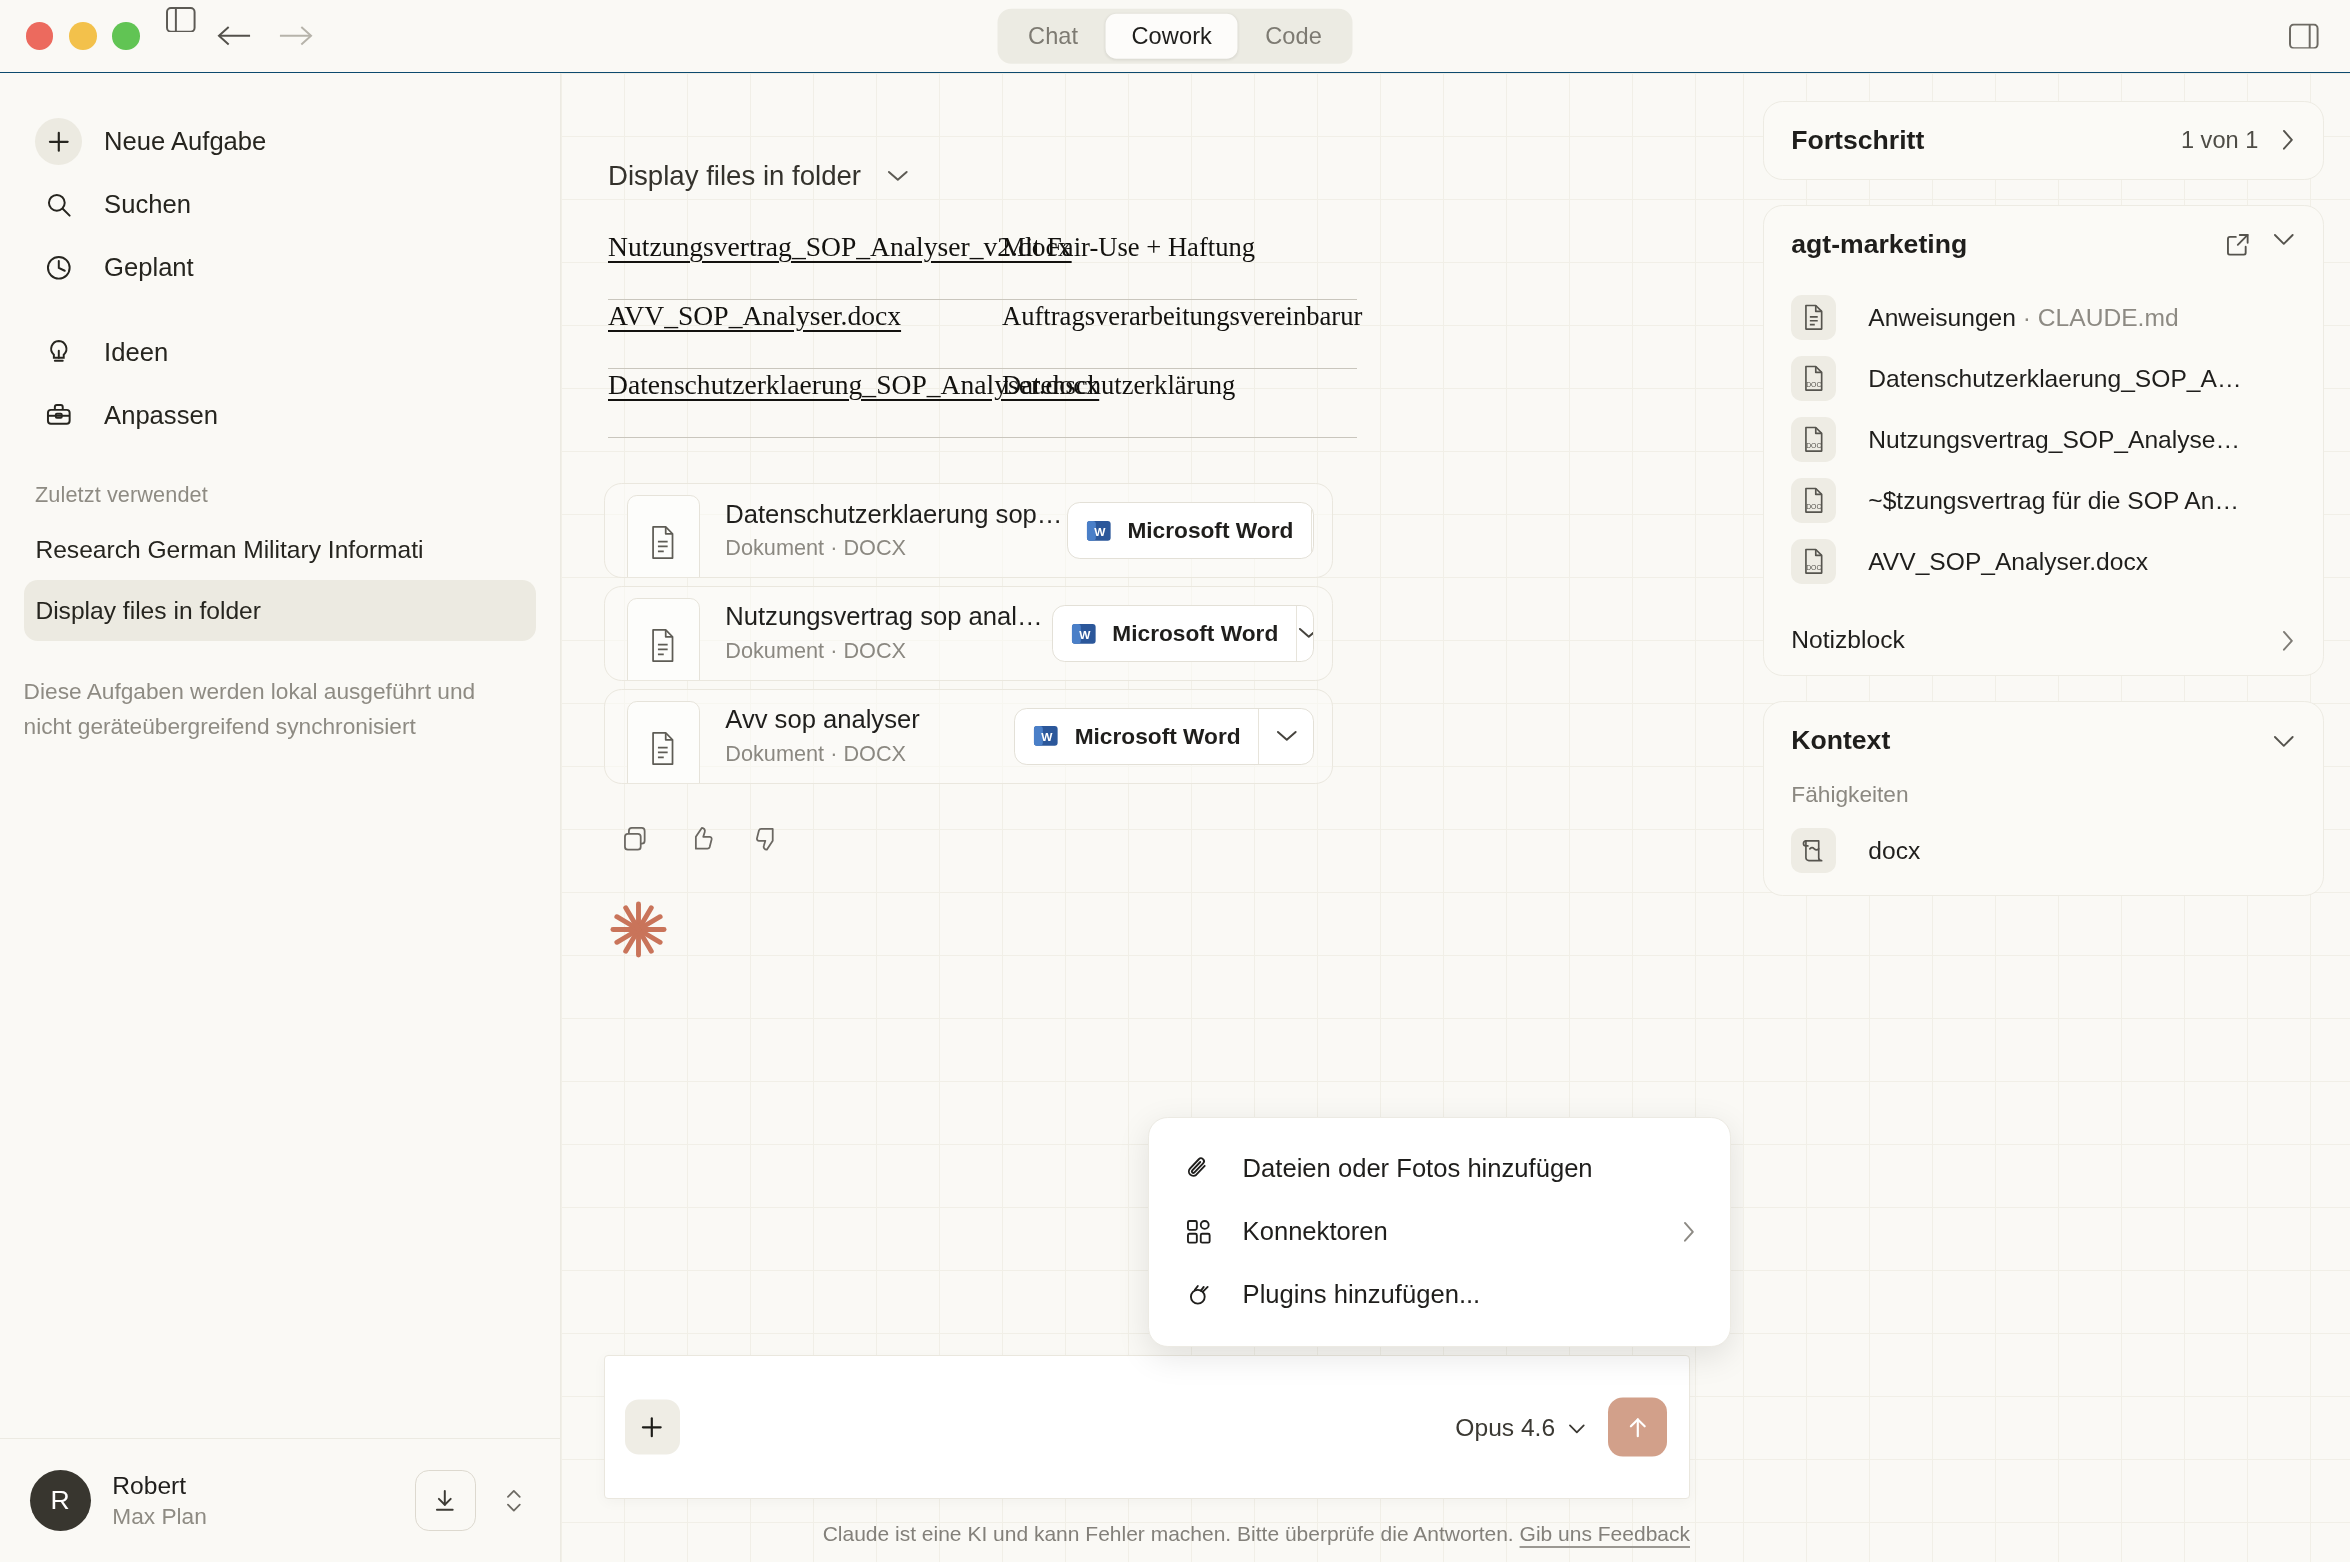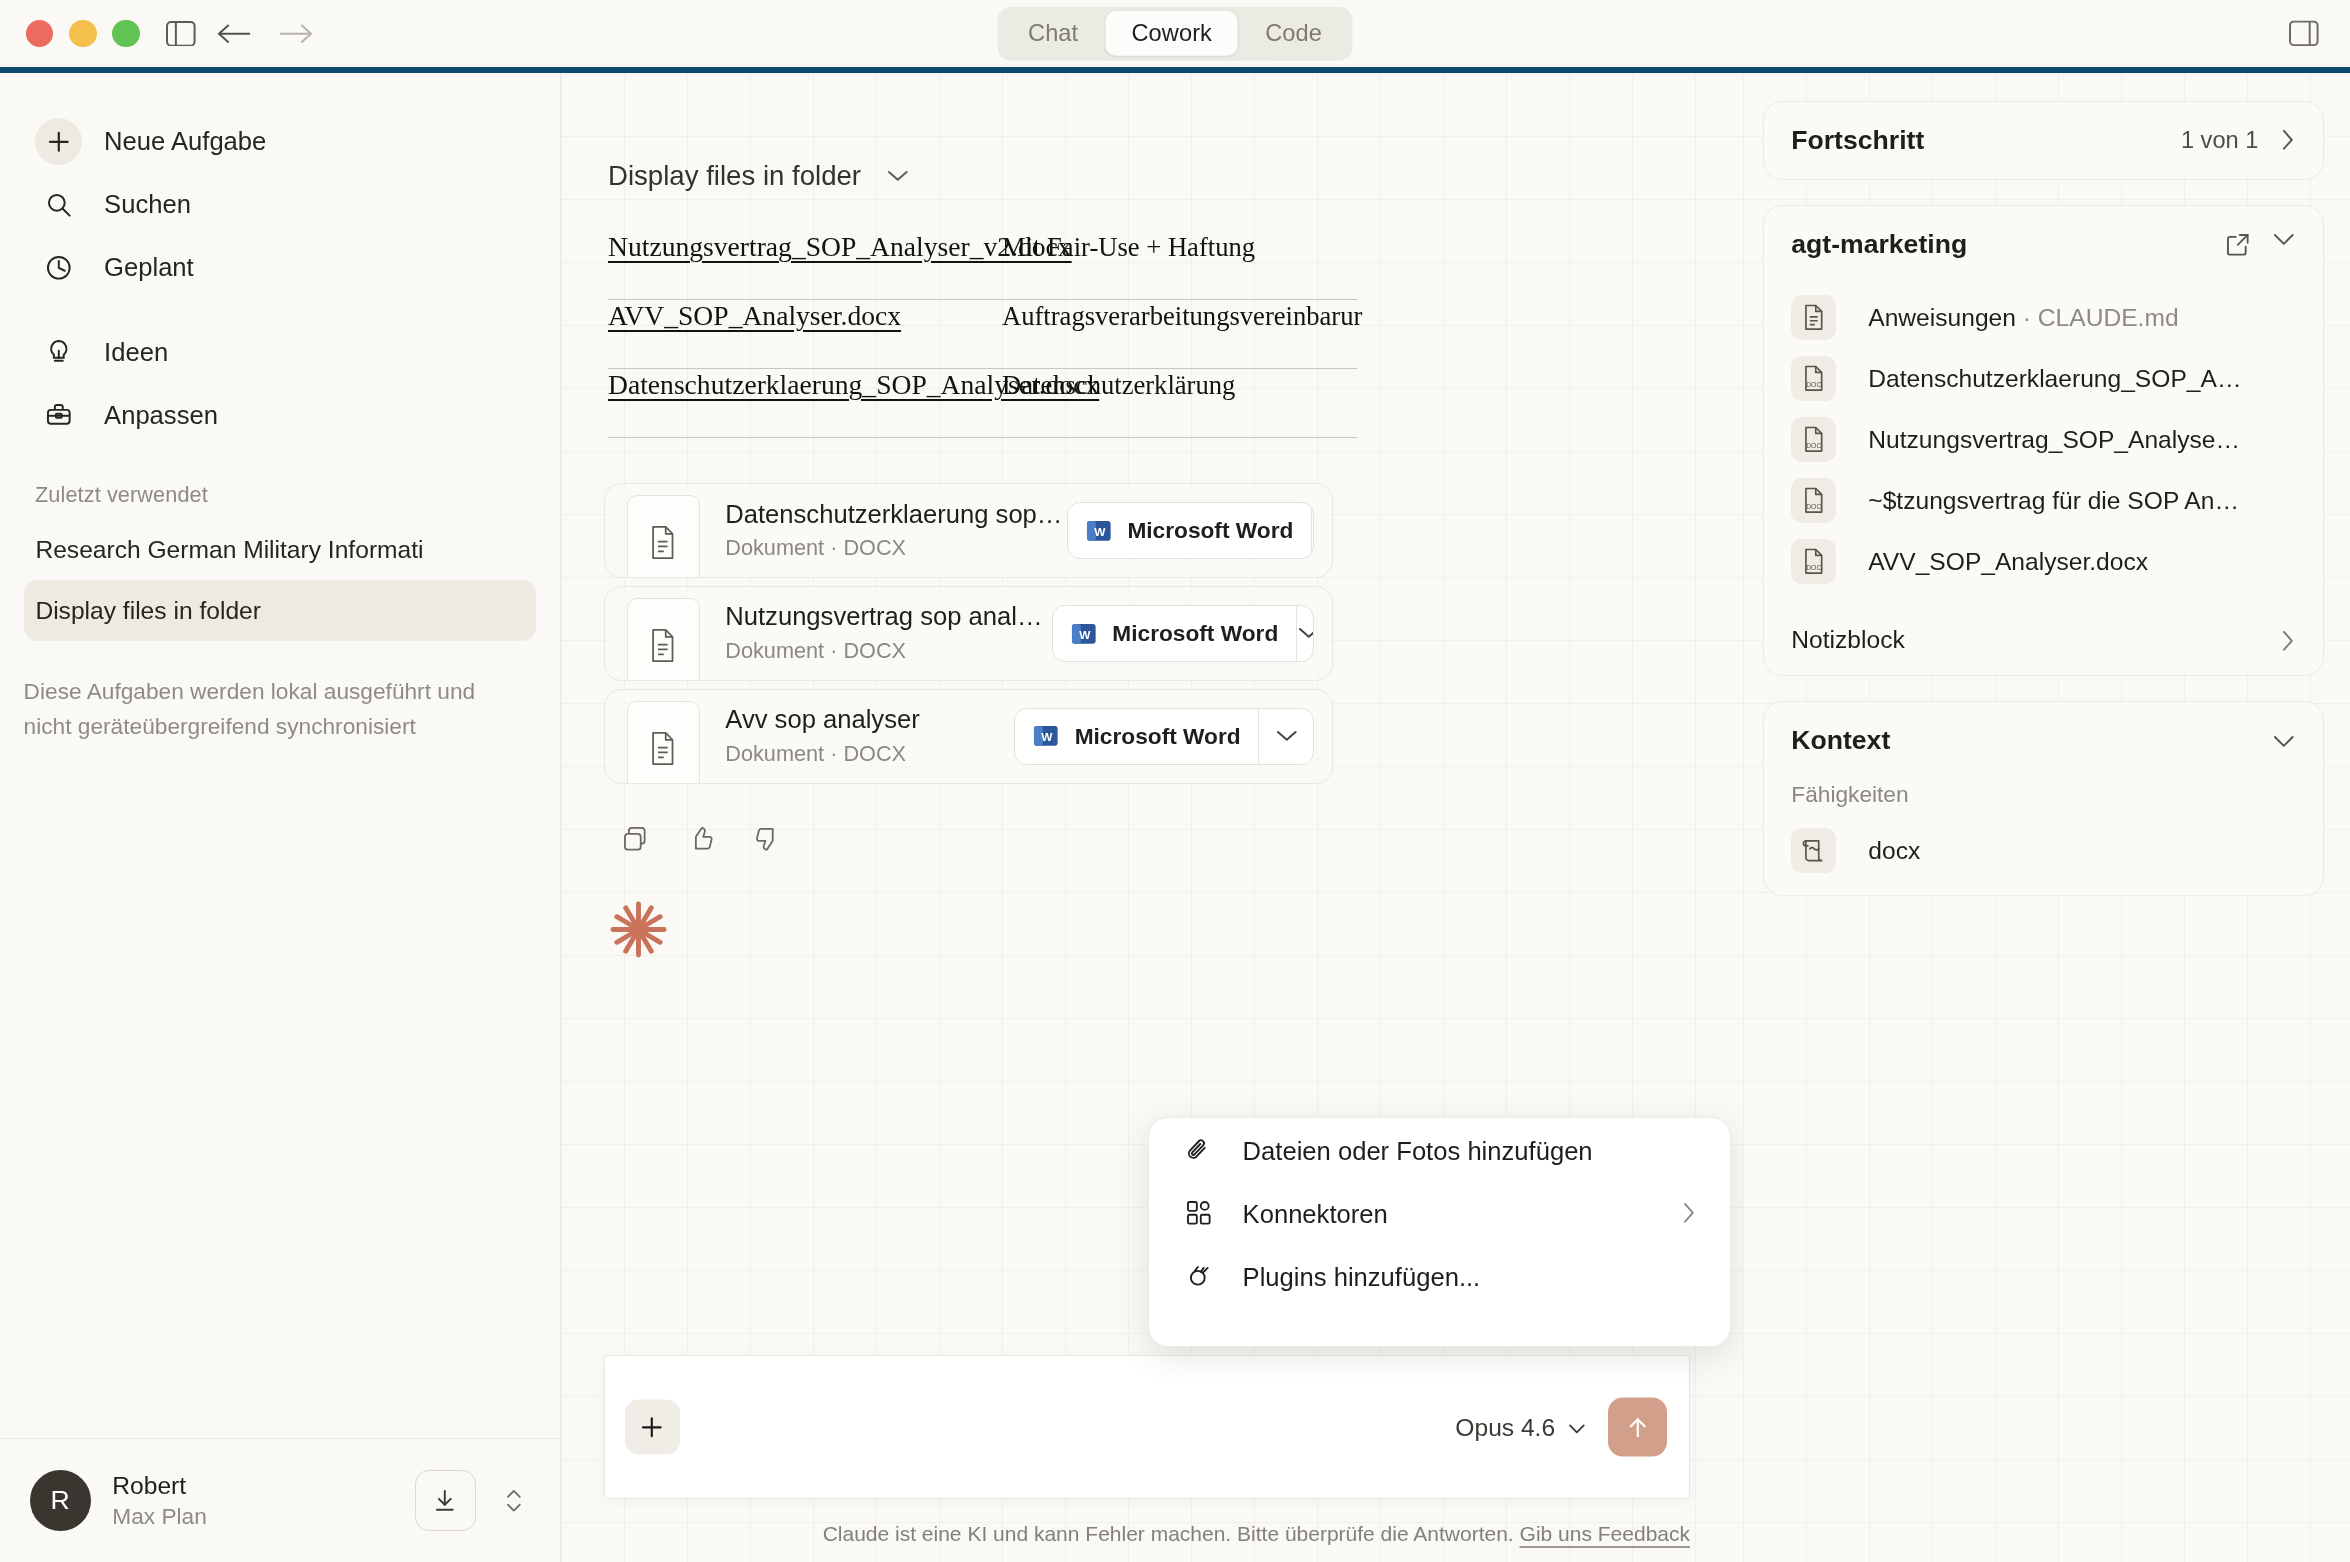--- a/index.html
+++ b/index.html
@@ -17,23 +17,22 @@
     flex-direction: column;
     background: #faf9f5;
   }
 
   
   .titlebar {
     height: 73px;
     flex: 0 0 73px;
     position: relative;
     display: flex;
-    align-items: center;
     background: #faf9f5;
-    border-bottom: 6px solid #0c4a6e;
+    border-bottom: 1px solid #0c4a6e;
   }
   .traffic { display: flex; gap: 15.8px; margin-left: 25.6px; align-items: center; }
   .dot { width: 27.6px; height: 27.6px; border-radius: 50%; }
   .dot.red { background: #ec6a5e; }
   .dot.yellow { background: #f3c14b; }
   .dot.green { background: #61c454; }
 
   .tb-icon {
     margin-left: 21.7px;
     width: 39px; height: 39px;
@@ -318,21 +317,21 @@
     left: 587px; bottom: 215px;
     width: 583px;
     background: #fff;
     border: 1px solid #eceae3;
     border-radius: 19.7px;
     box-shadow: 0 9.9px 33px rgba(0,0,0,.10);
     padding: 19.7px 0;
     z-index: 20;
   }
   .popup-item {
-    display: flex; align-items: flex-start; gap: 27.6px;
+    display: flex; align-items: center; gap: 27.6px;
     height: 63px;
     padding: 0 33px;
     font-size: 25.6px;
     color: #1f1e1c;
     position: relative;
   }
   .popup-item .pico { width: 33px; display:flex; align-items:center; justify-content:center; color:#1f1e1c; }
   .popup-item .pchev { position: absolute; right: 33px; color: #8d8a84; display:flex; }
 
   

